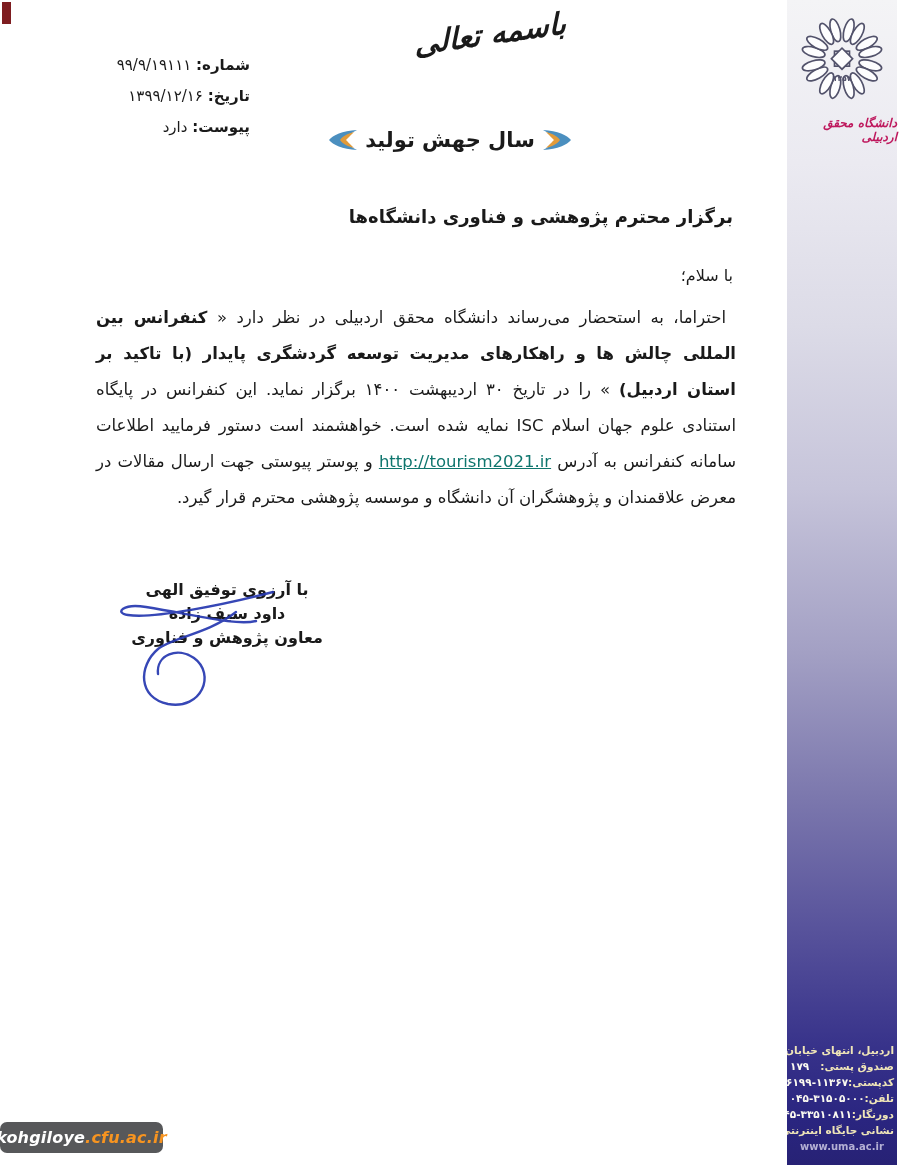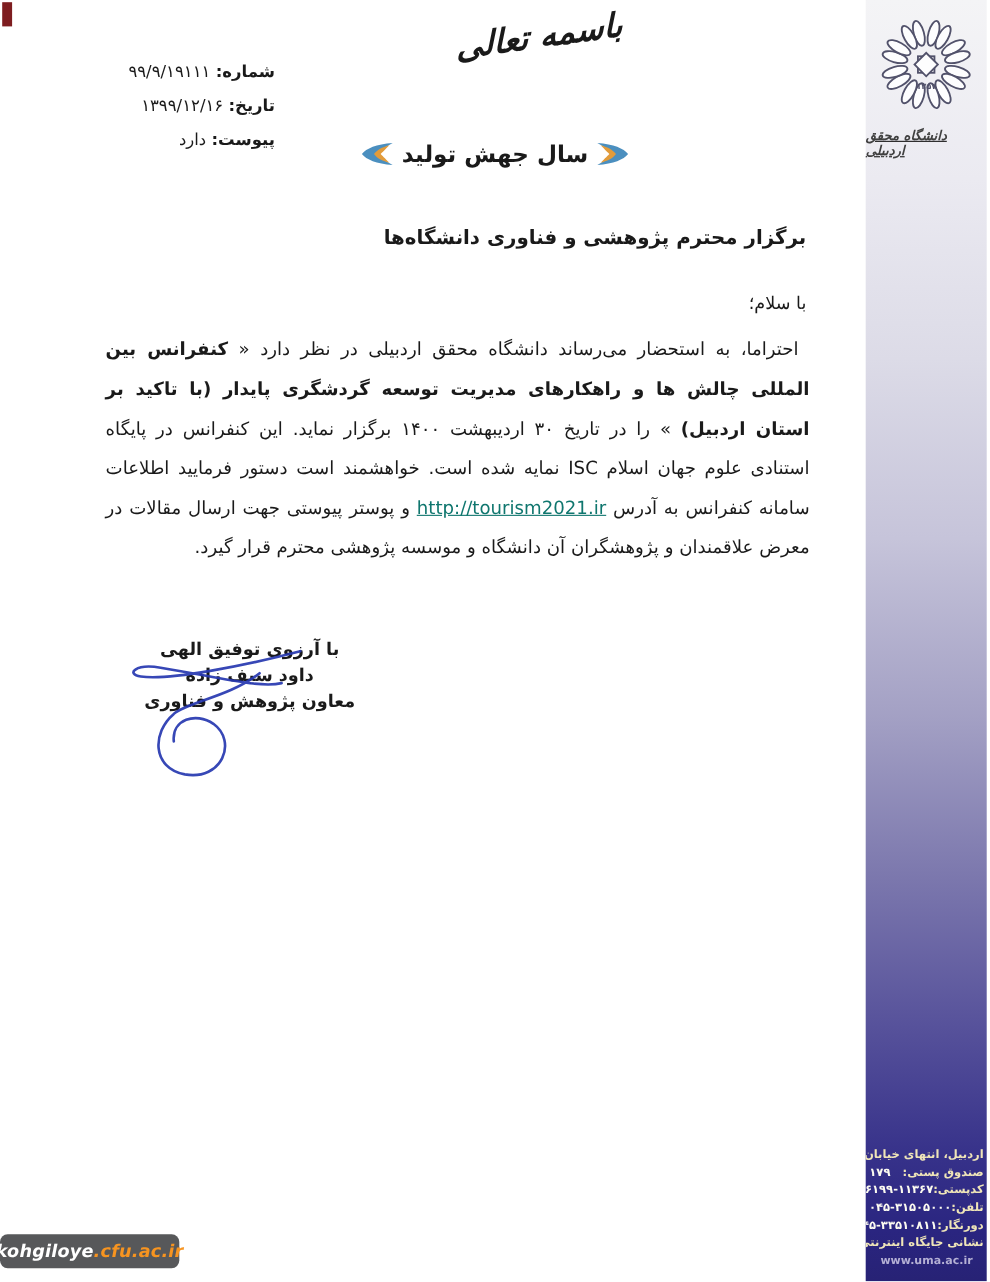--- a/index.html
+++ b/index.html
@@ -5,23 +5,23 @@
   html,body{margin:0;padding:0;}
   .page{position:relative;width:900px;height:1165px;background:#ffffff;overflow:hidden;
         font-family:"DejaVu Sans",sans-serif;color:#1a1a1a;}
 
   
   .side-bar{position:absolute;left:787px;top:0;width:110px;height:1165px;
     background:linear-gradient(180deg,#f4f4f6 0%,#ebeaf1 14%,#dcdbe7 28%,#c6c4da 42%,
                #a3a0c4 56%,#7d79ae 68%,#57529b 80%,#37328a 90%,#2a2580 96%,#272275 100%);}
 
   
-  .logo-wrap{position:absolute;left:787px;top:10px;width:110px;text-align:left;text-decoration:underline;}
+  .logo-wrap{position:absolute;left:787px;top:10px;width:110px;text-align:right;}
   .logo-wrap svg{display:block;margin:0 auto;}
-  .logo-name{font-size:12px;font-weight:bold;font-style:italic;color:#404040;margin-top:2px;direction:rtl;}
+  .logo-name{font-size:12px;font-weight:bold;font-style:italic;color:#be185d;margin-top:2px;direction:rtl;}
 
   
   .corner-mark{position:absolute;left:2px;top:2px;width:9px;height:22px;background:#7e1d20;}
 
   
   .meta{position:absolute;left:95px;top:56px;width:155px;direction:rtl;font-size:15px;}
   .meta-row{margin-bottom:13px;white-space:nowrap;text-align:right;}
   .meta-label{font-weight:bold;}
   .num{direction:ltr;unicode-bidi:isolate;}
 

